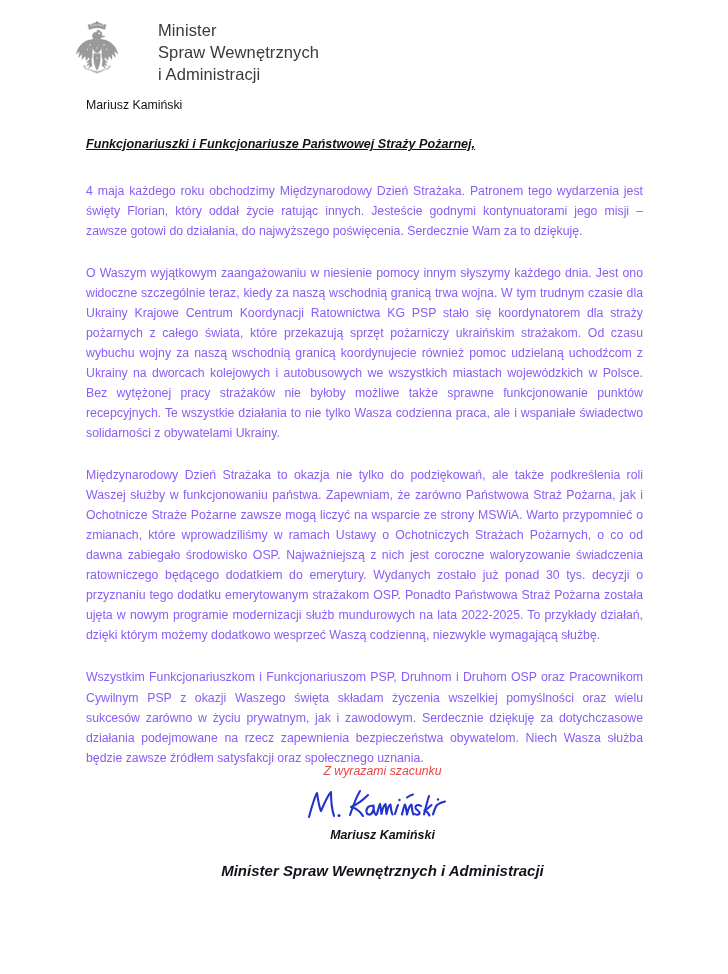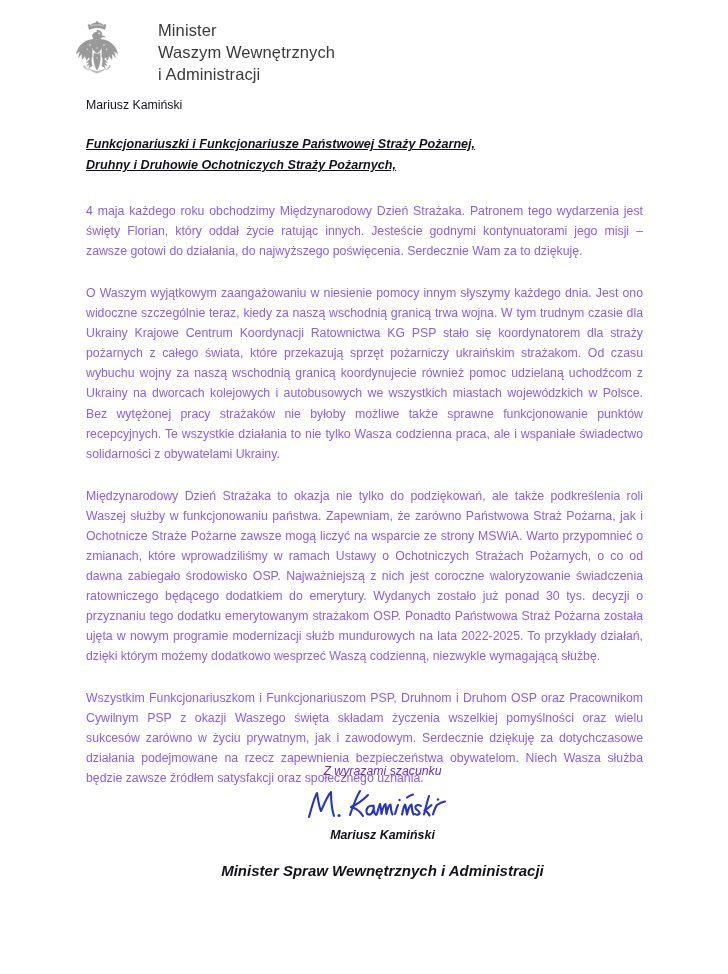--- a/index.html
+++ b/index.html
@@ -90,21 +90,21 @@
   .signature-block {
     position: absolute;
     left: 86px;
     top: 764px;
     width: 557px;
     text-align: center;
   }
   .closing {
     font-style: italic;
     font-size: 12.3px;
-    color: #6d28d9;
+    color: #ef4444;
     margin: 0;
     padding-left: 36px;
   }
   .sig-mark {
     height: 46px;
     margin: 4px 0 0 0;
     padding-left: 26px;
     display: flex;
     justify-content: center;
     align-items: center;
@@ -166,32 +166,31 @@
           <circle cx="38.0" cy="29.0" r="0.9"></circle>
           <circle cx="21.4" cy="33.4" r="0.8"></circle>
           <circle cx="40.6" cy="33.4" r="0.8"></circle>
           <circle cx="31.0" cy="32.0" r="0.8"></circle>
           <circle cx="31.0" cy="42.0" r="0.8"></circle>
         </g>
       </svg>
     </span>
     <div class="letterhead-text">
       <div>Minister</div>
-      <div>Waszym Wewnętrznych</div>
+      <div>Spraw Wewnętrznych</div>
       <div>i Administracji</div>
     </div>
   </div>
 
   <div class="content">
 
     <div class="sender-name">Mariusz Kamiński</div>
 
     <div class="addressee">
       <div>Funkcjonariuszki i Funkcjonariusze Państwowej Straży Pożarnej,</div>
-      <div>Druhny i Druhowie Ochotniczych Straży Pożarnych,</div>
     </div>
 
     <p class="para">4 maja każdego roku obchodzimy Międzynarodowy Dzień Strażaka. Patronem tego wydarzenia jest święty Florian, który oddał życie ratując innych. Jesteście godnymi kontynuatorami jego misji – zawsze gotowi do działania, do najwyższego poświęcenia. Serdecznie Wam za to dziękuję.</p>
     <p class="para">O Waszym wyjątkowym zaangażowaniu w niesienie pomocy innym słyszymy każdego dnia. Jest ono widoczne szczególnie teraz, kiedy za naszą wschodnią granicą trwa wojna. W tym trudnym czasie dla Ukrainy Krajowe Centrum Koordynacji Ratownictwa KG PSP stało się koordynatorem dla straży pożarnych z całego świata, które przekazują sprzęt pożarniczy ukraińskim strażakom. Od czasu wybuchu wojny za naszą wschodnią granicą koordynujecie również pomoc udzielaną uchodźcom z Ukrainy na dworcach kolejowych i autobusowych we wszystkich miastach wojewódzkich w Polsce. Bez wytężonej pracy strażaków nie byłoby możliwe także sprawne funkcjonowanie punktów recepcyjnych. Te wszystkie działania to nie tylko Wasza codzienna praca, ale i wspaniałe świadectwo solidarności z obywatelami Ukrainy.</p>
     <p class="para">Międzynarodowy Dzień Strażaka to okazja nie tylko do podziękowań, ale także podkreślenia roli Waszej służby w funkcjonowaniu państwa. Zapewniam, że zarówno Państwowa Straż Pożarna, jak i Ochotnicze Straże Pożarne zawsze mogą liczyć na wsparcie ze strony MSWiA. Warto przypomnieć o zmianach, które wprowadziliśmy w ramach Ustawy o Ochotniczych Strażach Pożarnych, o co od dawna zabiegało środowisko OSP. Najważniejszą z nich jest coroczne waloryzowanie świadczenia ratowniczego będącego dodatkiem do emerytury. Wydanych zostało już ponad 30 tys. decyzji o przyznaniu tego dodatku emerytowanym strażakom OSP. Ponadto Państwowa Straż Pożarna została ujęta w nowym programie modernizacji służb mundurowych na lata 2022-2025. To przykłady działań, dzięki którym możemy dodatkowo wesprzeć Waszą codzienną, niezwykle wymagającą służbę.</p>
     <p class="para">Wszystkim Funkcjonariuszkom i Funkcjonariuszom PSP, Druhnom i Druhom OSP oraz Pracownikom Cywilnym PSP z okazji Waszego święta składam życzenia wszelkiej pomyślności oraz wielu sukcesów zarówno w życiu prywatnym, jak i zawodowym. Serdecznie dziękuję za dotychczasowe działania podejmowane na rzecz zapewnienia bezpieczeństwa obywatelom. Niech Wasza służba będzie zawsze źródłem satysfakcji oraz społecznego uznania.</p>
   </div>
 
   <div class="signature-block">
     <div class="closing">Z wyrazami szacunku</div>

